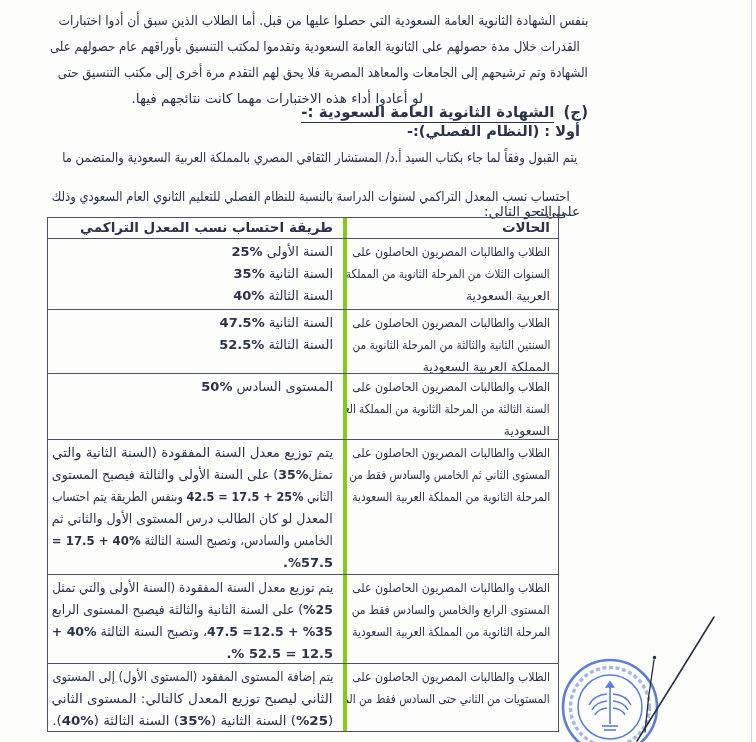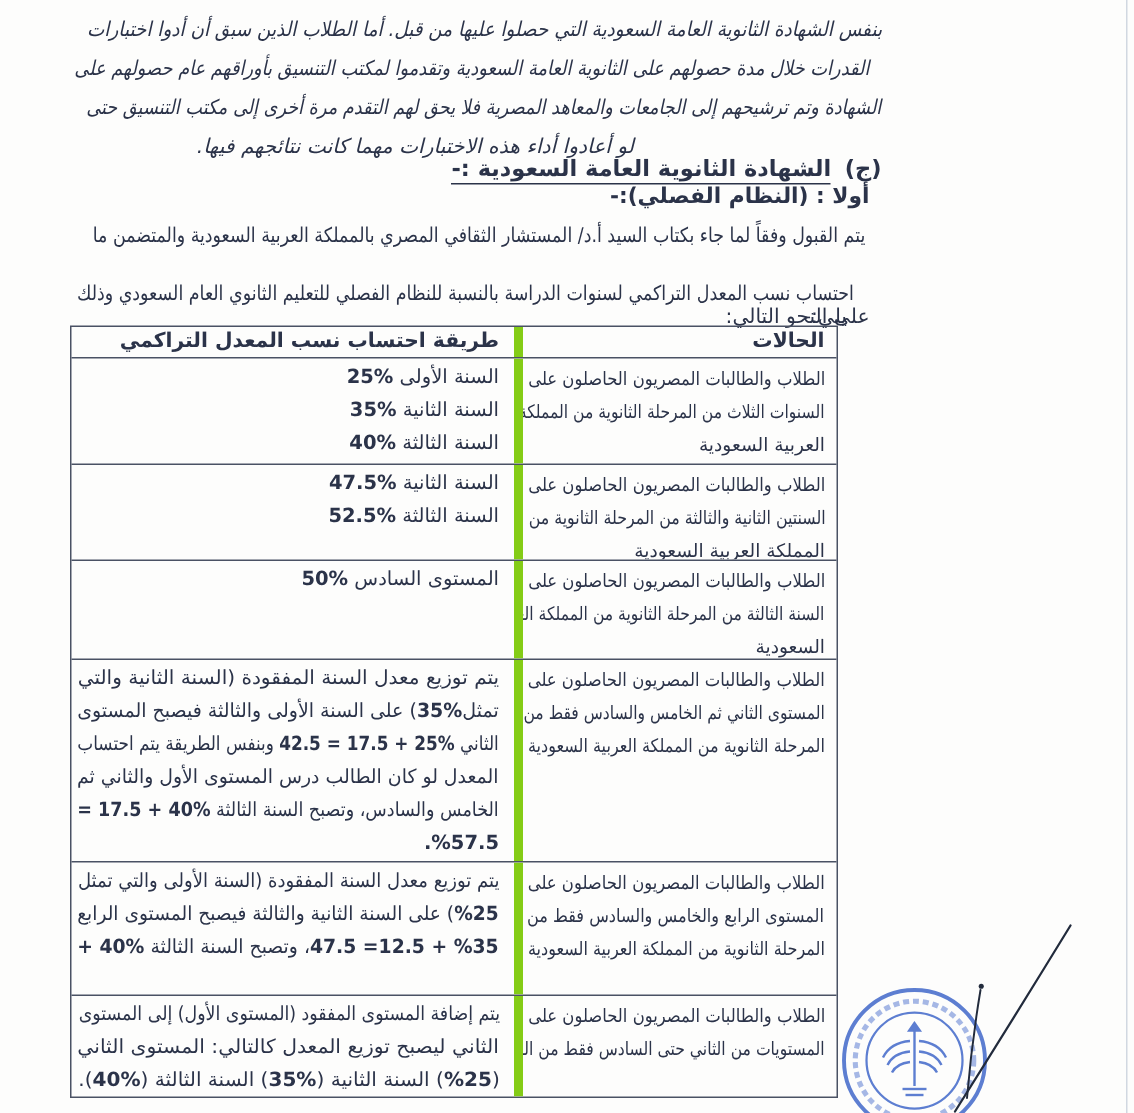--- a/index.html
+++ b/index.html
@@ -2,39 +2,39 @@
 <html lang="ar" dir="rtl"><head>
 <meta charset="utf-8">
 <style>
   html,body{margin:0;padding:0;background:#ffffff;}
   .page{
     position:relative;width:756px;height:742px;margin:0;background:#fdfdfc;
     overflow:hidden;direction:rtl;color:#2b3349;
     font-family:"DejaVu Sans",sans-serif;
   }
   
-  .lines-layer{position:absolute;inset:0;font-style:italic;}
+  .lines-layer{position:absolute;inset:0;}
   .tline{position:absolute;height:26px;line-height:26px;font-size:13.5px;white-space:nowrap;}
   .txt{position:absolute;white-space:nowrap;font-size:13.5px;line-height:18px;}
   .heading{position:absolute;top:102px;right:168px;font-weight:bold;font-size:15px;line-height:20px;white-space:nowrap;}
   .heading .title{margin-right:9px;border-bottom:1.6px solid #2b3349;padding-bottom:1px;}
   .sub1{top:122px;right:176px;font-weight:bold;font-size:14.5px;}
   .accept{top:148px;left:62px;right:auto;width:515px;}
   .yali{top:169px;right:191px;margin-top:33px;}
   .calc{top:187px;left:52px;width:518px;}
   .nahw{top:202px;right:176px;}
   
   .gtable{
     position:absolute;top:217px;left:47px;width:512px;
     border:1.4px solid #4a5264;box-sizing:border-box;background:transparent;
   }
   .trow{display:flex;flex-direction:row;box-sizing:border-box;border-top:1px solid #4a5264;overflow:hidden;}
   .trow.first{border-top:none;}
   .cell{box-sizing:border-box;overflow:hidden;}
-  .cases{width:215px;border-left:6px solid #84cc16;padding:2px 8px 0 22px;}
+  .cases{width:215px;border-left:4px solid #84cc16;padding:2px 8px 0 22px;}
   .method{flex:1;padding:2px 10px 0 6px;text-align:right;}
   .thead{height:20px;font-weight:bold;}
   .thead .cell{padding-top:0;}
   .thead .cases{line-height:19px;font-size:13.5px;}
   .thead .method{line-height:19px;font-size:13.5px;}
   .cline{line-height:22px;font-size:12.4px;white-space:nowrap;text-align:right;}
   .mline{line-height:22px;font-size:13px;white-space:nowrap;text-align:right;margin-left:24px;}
   .b{font-weight:bold;}
   .ln{display:inline-block;transform-origin:right center;}
   
@@ -121,20 +121,21 @@
       <div class="trow" style="height: 89px;">
         <div class="cell cases">
           <div class="cline fit"><span class="ln" style="transform: scaleX(0.883374);">الطلاب والطالبات المصريون الحاصلون على</span></div>
           <div class="cline fit"><span class="ln" style="transform: scaleX(0.866047);">المستوى الرابع والخامس والسادس فقط من</span></div>
           <div class="cline fit"><span class="ln" style="transform: scaleX(0.863451);">المرحلة الثانوية من المملكة العربية السعودية</span></div>
         </div>
         <div class="cell method">
           <div class="mline fit"><span class="ln" style="transform: scaleX(0.923488);"><span>يتم توزيع معدل السنة المفقودة (السنة الأولى والتي تمثل</span></span></div>
           <div class="mline fit"><span class="ln" style="transform: scaleX(0.9533);"><span class="b">%25</span><span>) على السنة الثانية والثالثة فيصبح المستوى الرابع</span></span></div>
           <div class="mline fit"><span class="ln" style="transform: scaleX(0.962999);"><span class="b">%35 + 12.5= 47.5</span><span>، وتصبح السنة الثالثة </span><span class="b">%40 +</span></span></div>
+          <div class="mline fit"><span class="ln"><span class="b">12.5 = 52.5 %.</span></span></div>
         </div>
       </div>
       <div class="trow" style="height: 68px;">
         <div class="cell cases">
           <div class="cline fit"><span class="ln" style="transform: scaleX(0.883374);">الطلاب والطالبات المصريون الحاصلون على</span></div>
           <div class="cline fit"><span class="ln" style="transform: scaleX(0.84);">المستويات من الثاني حتى السادس فقط من المرحلة</span></div>
         </div>
         <div class="cell method">
           <div class="mline fit"><span class="ln" style="transform: scaleX(0.890738);"><span>يتم إضافة المستوى المفقود (المستوى الأول) إلى المستوى</span></span></div>
           <div class="mline fit"><span class="ln" style="transform: scaleX(1.04249);"><span>الثاني ليصبح توزيع المعدل كالتالي: المستوى الثاني</span></span></div>

